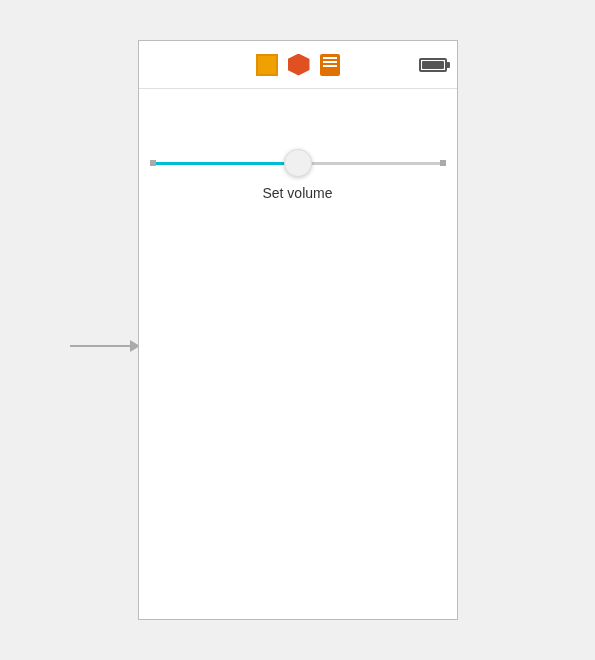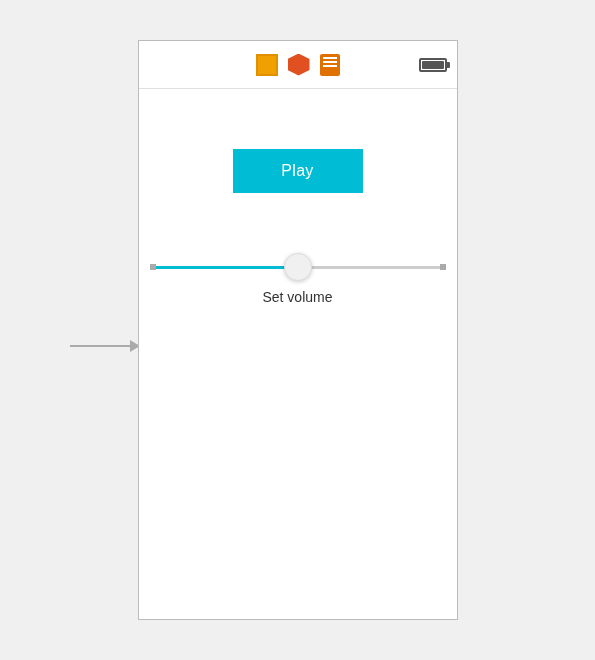--- a/index.html
+++ b/index.html
@@ -267,23 +267,20 @@
         <div class="icon-cube"></div>
         <div class="icon-doc"></div>
       </div>
       <div class="battery-icon">
         <div class="battery-fill"></div>
       </div>
     </div>
 
     <div class="content-area">
 
-      <div class="button-play-wrapper">
-        <button class="action-button">Play</button>
-      </div>
 
 
       <div class="slider-section">
         <div class="slider-container">
           <div class="slider-track">
             <div class="slider-fill"></div>
           </div>
           <div class="slider-end-left"></div>
           <div class="slider-end-right"></div>
           <div class="slider-thumb"></div>

